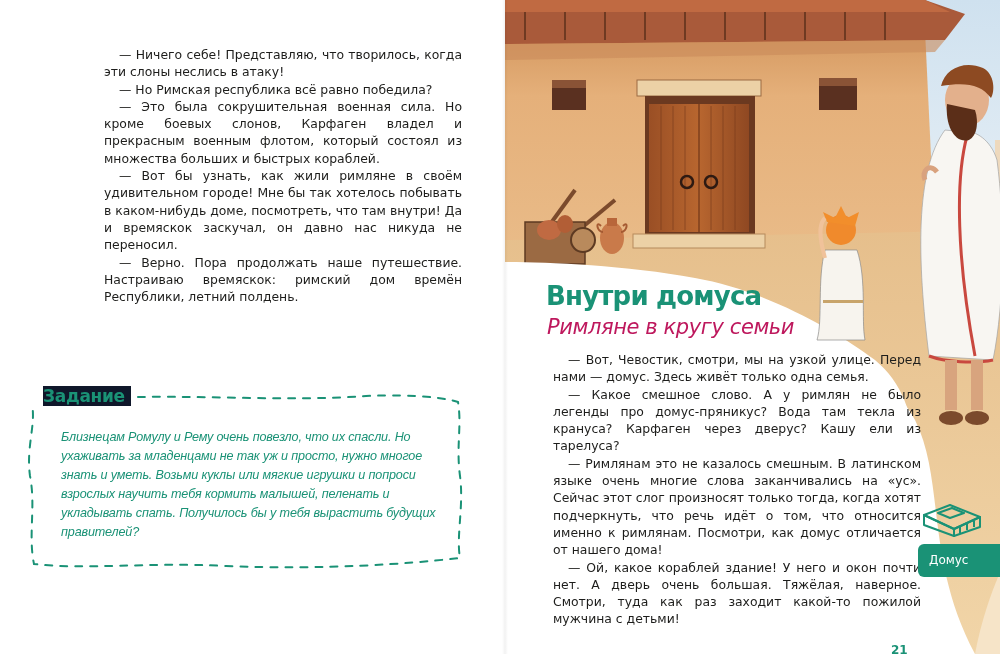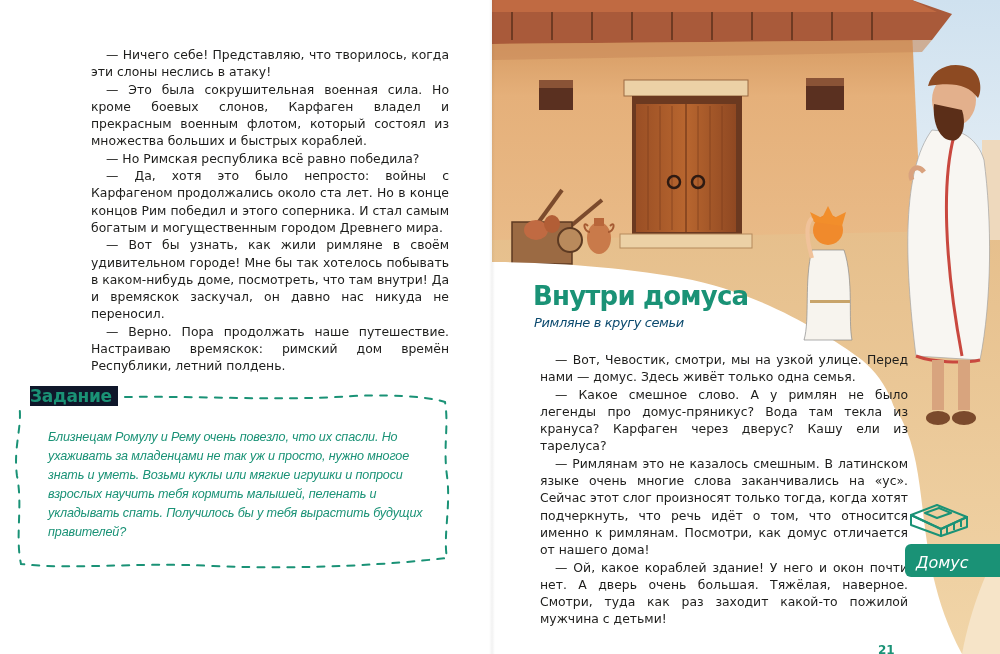--- a/index.html
+++ b/index.html
@@ -1,19 +1,19 @@
 <!DOCTYPE html>
 <html><head>
   <meta charset="utf-8">
   <style>
     * { box-sizing: border-box; margin: 0; padding: 0; }
     html, body { width: 1000px; height: 654px; overflow: hidden; background: #ffffff; }
     body { position: relative; font-family: "DejaVu Sans", sans-serif; }
 
-    .spread { position: absolute; left: 3px; top: 0; width: 888px; height: 654px; background: #fff; }
+    .spread { position: absolute; left: 16px; top: 0; width: 888px; height: 654px; background: #fff; }
 
     
     .left-page { position: absolute; left: 0; top: 0; width: 489px; height: 654px; background: #fff; }
     .body-text {
       position: absolute;
       font-family: "DejaVu Sans", sans-serif;
       font-size: 12.4px;
       line-height: 17.3px;
       color: #1d1d1b;
       text-align: justify;
@@ -41,53 +41,52 @@
     .illustration { position: absolute; left: 0; top: 0; width: 511px; height: 654px; }
 
     .chapter-title {
       position: absolute; left: 41px; top: 281px;
       font-family: "DejaVu Sans", sans-serif; font-weight: bold;
       font-size: 26px; color: #1a9276; letter-spacing: -0.8px;
     }
     .chapter-subtitle {
       position: absolute; left: 42px; top: 315px;
       font-family: "DejaVu Sans", sans-serif; font-style: italic;
-      font-size: 13px; color: #0c4a6e; letter-spacing: -0.4px;
+      font-size: 21px; color: #be185d; letter-spacing: -0.4px;
     }
     .right-text { left: 32px; top: 351px; width: 368px; margin-left: 16px; }
 
     .glossary-icon { position: absolute; left: 415px; top: 503px; }
     .glossary-tab {
       position: absolute; left: 413px; top: 544px; width: 98px; height: 33px;
       background: #1a9276; border-radius: 6px 0 0 6px;
     }
     .glossary-tab span {
       position: absolute; left: 11px; top: 9px;
-      font-family: "DejaVu Sans", sans-serif; font-style: italic;
-      font-size: 16px; color: #ffffff;
+      font-family: "DejaVu Sans", sans-serif; 
+      font-size: 12px; color: #ffffff;
     }
     .page-number {
       position: absolute; left: 386px; top: 620px;
       font-family: "DejaVu Sans", sans-serif; font-weight: bold;
       font-size: 12px; color: #1a9276; margin-top: 23px;
     }
     .gutter { position: absolute; left: 486px; top: 0; width: 6px; height: 654px;
       background: linear-gradient(to right, rgba(0,0,0,0.0), rgba(0,0,0,0.05), rgba(0,0,0,0.0)); }
   </style>
 </head>
 <body>
 
 <div class="spread">
 
   <div class="left-page">
     <div class="body-text left-text">
       <p>— Ничего себе! Представляю, что творилось, когда эти слоны неслись в атаку!</p>
+      <p>— Но Римская республика всё равно победила?</p>
       <p>— Это была сокрушительная военная сила. Но кроме боевых слонов, Карфаген владел и прекрасным военным флотом, который состоял из множества больших и быстрых кораблей.</p>
-      <p>— Но Римская республика всё равно победила?</p>
-      <p>— Да, хотя это было непросто: войны с Карфагеном продолжались около ста лет. Но в конце концов Рим победил и этого соперника. И стал самым богатым и могущественным городом Древнего мира.</p>
       <p>— Вот бы узнать, как жили римляне в своём удивительном городе! Мне бы так хотелось побывать в каком-нибудь доме, посмотреть, что там внутри! Да и времяскок заскучал, он давно нас никуда не переносил.</p>
       <p>— Верно. Пора продолжать наше путешествие. Настраиваю времяскок: римский дом времён Республики, летний полдень.</p>
     </div>
 
     <div class="task-box">
       <svg width="452" height="190" viewBox="0 0 452 190">
         <path d="M 82 12 C 160 8, 260 16, 340 10 C 390 8, 420 12, 432 16 C 436 40, 430 60, 434 90 C 438 120, 430 150, 434 172 C 380 178, 300 184, 200 180 C 120 176, 60 184, 8 178 C 2 150, 10 120, 4 90 C 0 60, 10 40, 6 18" fill="none" stroke="#1a9276" stroke-width="2" stroke-dasharray="7 8" stroke-linecap="round"></path>
       </svg>
       <div class="task-title">Задание</div>
       <div class="task-text">Близнецам Ромулу и Рему очень повезло, что их спасли. Но ухаживать за младенцами не так уж и просто, нужно многое знать и уметь. Возьми куклы или мягкие игрушки и попроси взрослых научить тебя кормить малышей, пеленать и укладывать спать. Получилось бы у тебя вырастить будущих правителей?</div>

